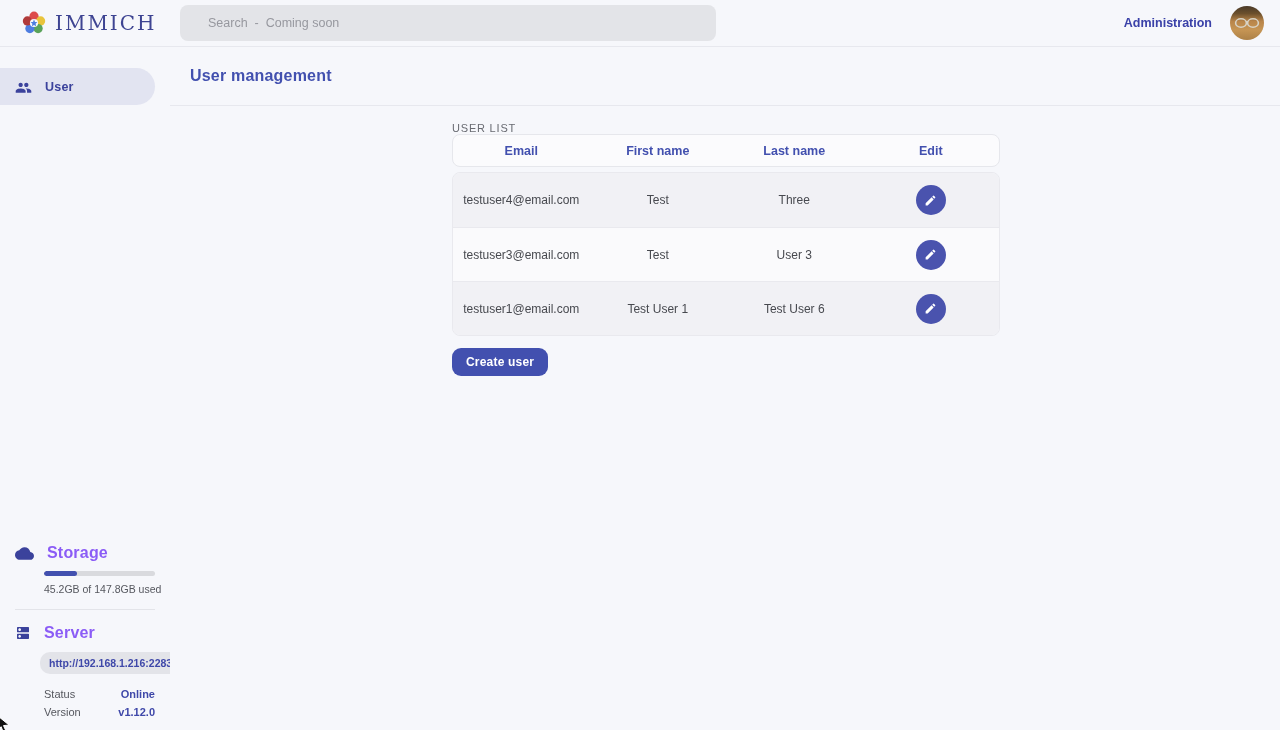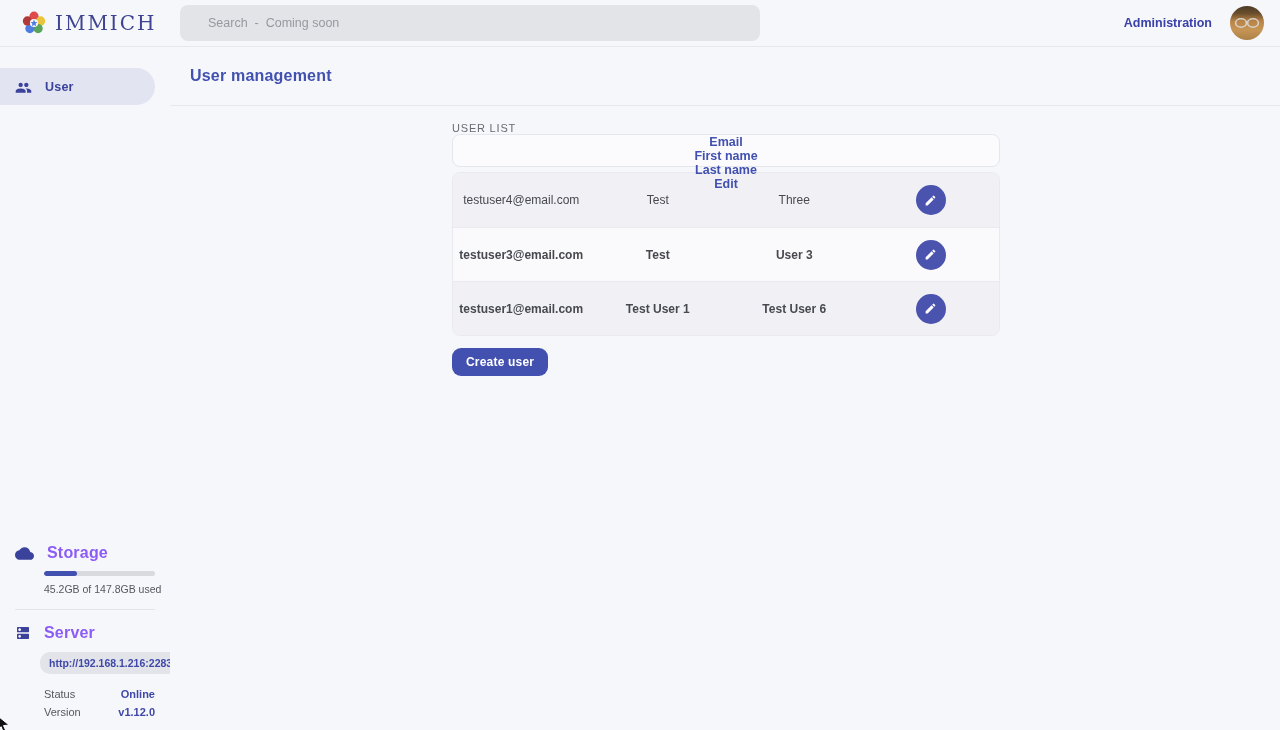--- a/index.html
+++ b/index.html
@@ -17,21 +17,21 @@
     background:#f6f7fb;
     border-bottom:1px solid #e7e8ee;
     display:flex; align-items:center;
   }
   .brand { display:flex; align-items:center; gap:8px; padding-left:21px; width:180px; }
   .brand-name {
     font-family:"DejaVu Serif", serif;
     font-size:20px; letter-spacing:2px; color:#3e4492; font-weight:500;
   }
   .searchbar {
-    width:580px; height:36px; background:#e3e4e8; border-radius:8px;
+    width:536px; height:36px; background:#e3e4e8; border-radius:8px;
     display:flex; align-items:center; padding:0 28px;
     font-size:12.5px; color:#97989f; border:none; outline:none;
   }
   .searchbar::placeholder { color:#97989f; }
   .topbar-right { margin-left:auto; display:flex; align-items:center; gap:18px; padding-right:16px; }
   .admin-link {
     font-size:12.5px; font-weight:700; color:#3a41a8;
     cursor:pointer;
   }
   .avatar {
@@ -73,26 +73,26 @@
   
   .main { position:absolute; left:170px; top:47px; right:0; bottom:0; background:#f6f7fb; }
   .page-head { height:59px; display:flex; align-items:center; padding-left:20px; border-bottom:1px solid #e7e8ee; }
   .page-title { font-size:16px; font-weight:600; color:#4250af; letter-spacing:0.2px; }
   .content { padding:16px 0 0 282px; }
   .list-label { font-size:11px; font-weight:500; color:#696b72; letter-spacing:0.8px; }
 
   .table { width:548px; }
   .thead {
     display:flex; background:#fbfbfd; border:1px solid #e6e7ec; border-radius:8px;
-    height:33px; align-items:center; margin-bottom:5px;flex-direction:column;
+    height:33px; align-items:center; margin-bottom:5px;
   }
   .th { flex:1; text-align:center; font-size:12.5px; font-weight:600; color:#4250af; }
   .tbody { border:1px solid #e9e9ee; border-radius:8px; overflow:hidden; }
   .tr { display:flex; align-items:center; height:54px; cursor:default; }
-  .tr + .tr { border-top:1px solid #e9e9ee;font-weight:bold; }
+  .tr + .tr { border-top:1px solid #e9e9ee; }
   .tr:nth-child(odd) { background:#f1f1f5; }
   .tr:nth-child(even) { background:#fafafc; }
   .td { flex:1; text-align:center; font-size:12px; color:#47494f; }
   .edit-btn {
     width:30px; height:30px; border-radius:50%; border:none; background:#4a53ae;
     display:inline-flex; align-items:center; justify-content:center; cursor:pointer;
   }
   .create-btn {
     margin-top:12px; background:#4250af; color:#fff; border:none;
     font-family:"Liberation Sans", sans-serif;

